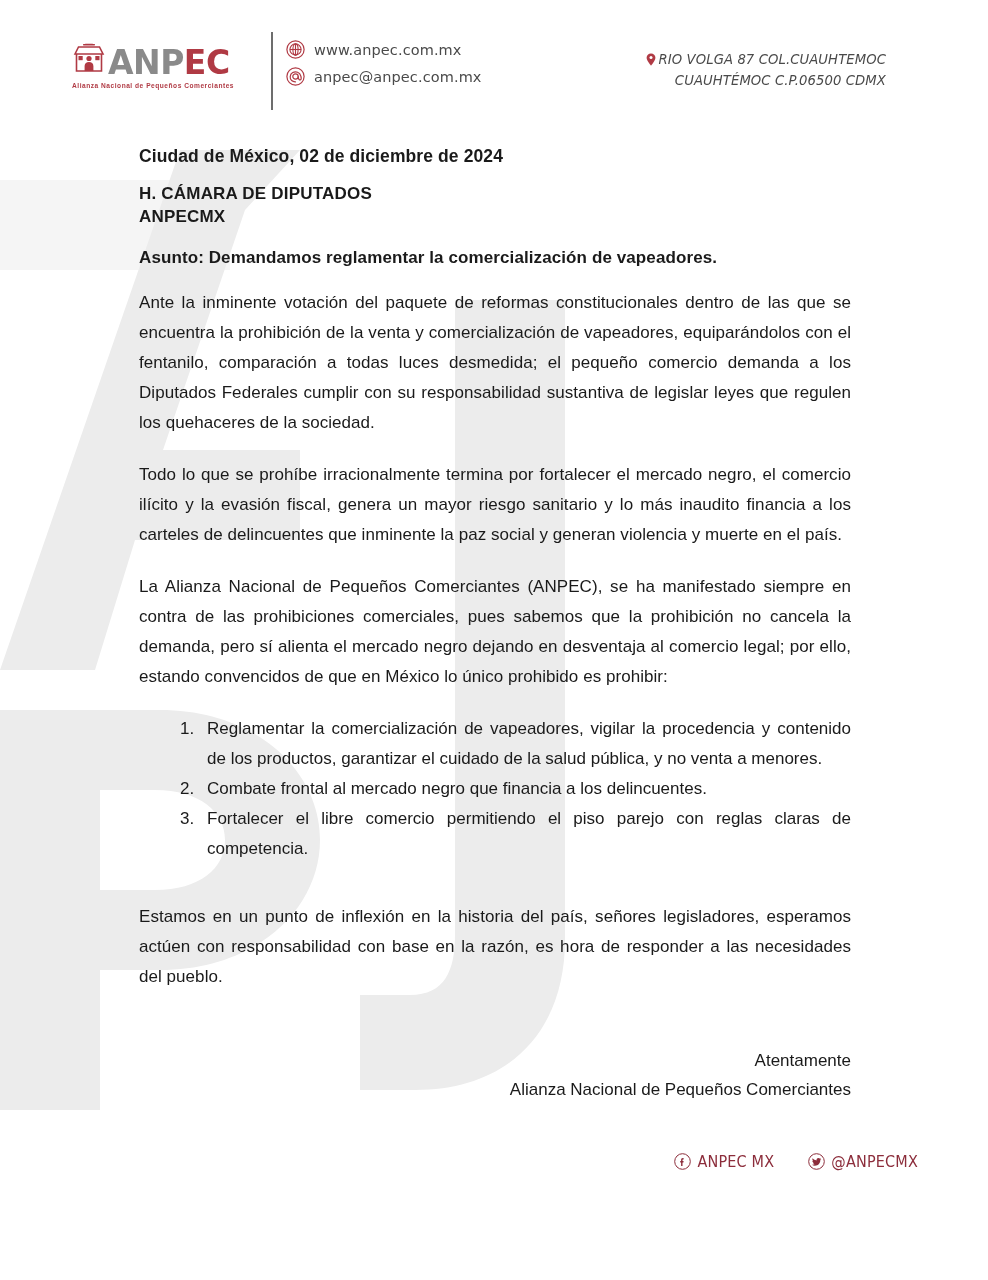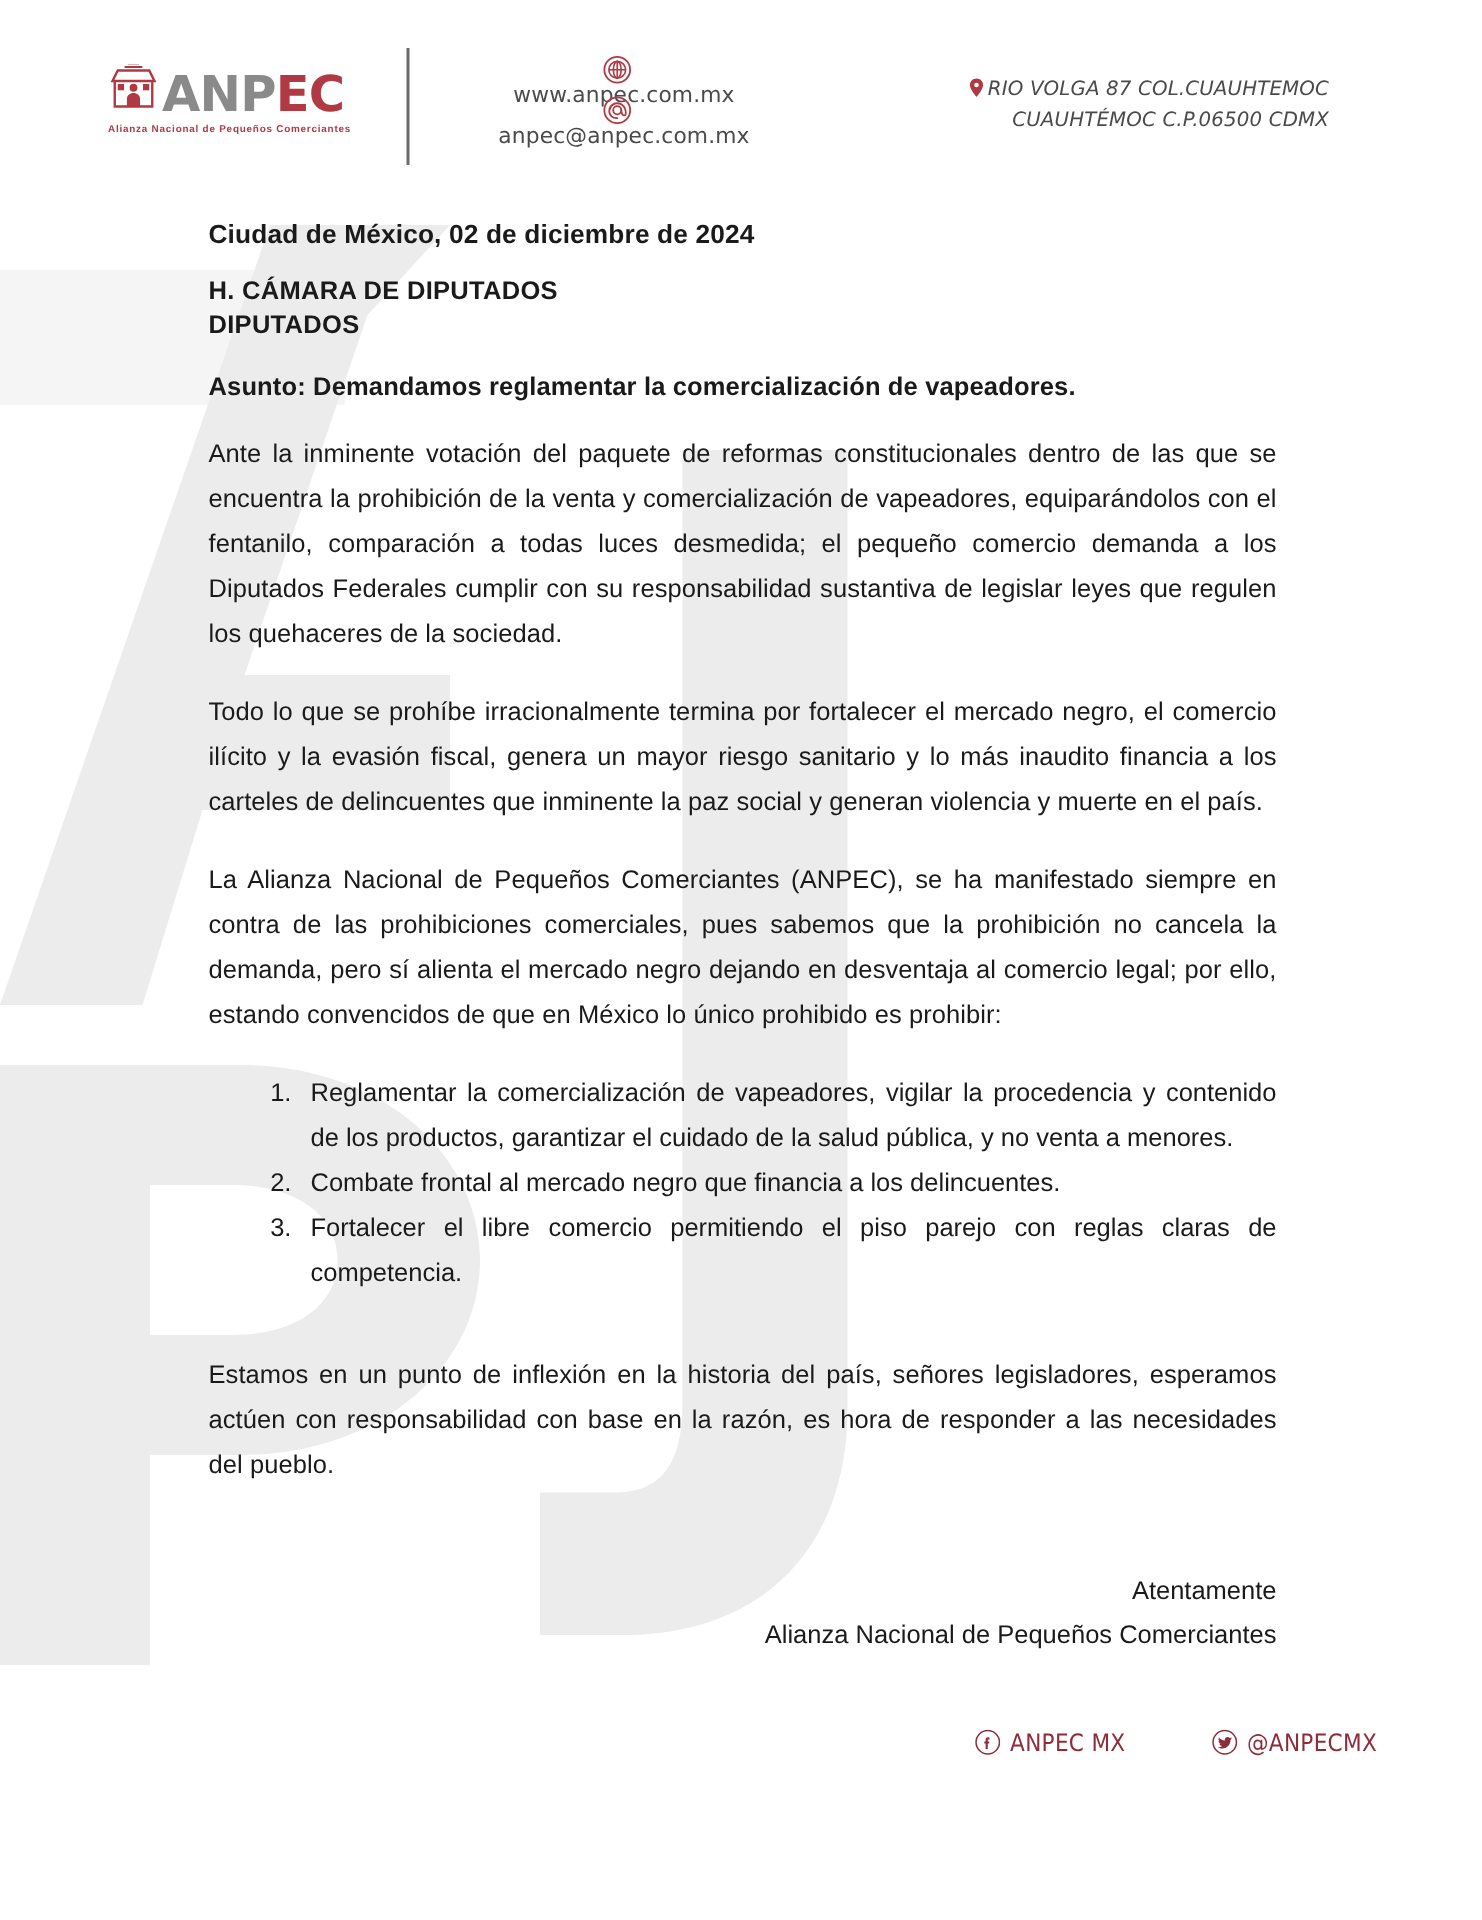--- a/index.html
+++ b/index.html
@@ -86,21 +86,20 @@
     position: absolute;
     left: 286px;
     top: 37px;
     width: 260px;
   }
   .contact-row {
     display: flex;
     align-items: center;
     height: 25px;
     margin-bottom: 2px;
-    flex-direction: column;
   }
   .contact-icon {
     flex: none;
     width: 19px;
     height: 19px;
     margin-right: 9px;
     display: block;
   }
   .contact-text {
     font-family: "DejaVu Sans", sans-serif;
@@ -221,21 +220,20 @@
     width: 988px;
     height: 46px;
     z-index: 2;
   }
   .social-group {
     position: absolute;
     right: 70px;
     top: 0;
     display: flex;
     align-items: center;
-    gap: 24px;
   }
   .social-item {
     display: flex;
     align-items: center;
     margin-left: 34px;
   }
   .social-icon {
     flex: none;
     width: 17px;
     height: 17px;
@@ -334,21 +332,21 @@
       <div>CUAUHTÉMOC C.P.06500 CDMX</div>
     </div>
   </div>
 
   <div class="content">
 
     <div class="date-line">Ciudad de México, 02 de diciembre de 2024</div>
 
     <div class="addressee">
       <div>H. CÁMARA DE DIPUTADOS</div>
-      <div>DIPUTADOS</div>
+      <div>ANPECMX</div>
     </div>
 
     <div class="subject">Asunto: Demandamos reglamentar la comercialización de vapeadores.</div>
 
     <div class="flow">
       <p class="para">Ante la inminente votación del paquete de reformas constitucionales dentro de las que se encuentra la prohibición de la venta y comercialización de vapeadores, equiparándolos con el fentanilo, comparación a todas luces desmedida; el pequeño comercio demanda a los Diputados Federales cumplir con su responsabilidad sustantiva de legislar leyes que regulen los quehaceres de la sociedad.</p>
       <p class="para">Todo lo que se prohíbe irracionalmente termina por fortalecer el mercado negro, el comercio ilícito y la evasión fiscal, genera un mayor riesgo sanitario y lo más inaudito financia a los carteles de delincuentes que inminente la paz social y generan violencia y muerte en el país.</p>
       <p class="para">La Alianza Nacional de Pequeños Comerciantes (ANPEC), se ha manifestado siempre en contra de las prohibiciones comerciales, pues sabemos que la prohibición no cancela la demanda, pero sí alienta el mercado negro dejando en desventaja al comercio legal; por ello, estando convencidos de que en México lo único prohibido es prohibir:</p>
 
 

